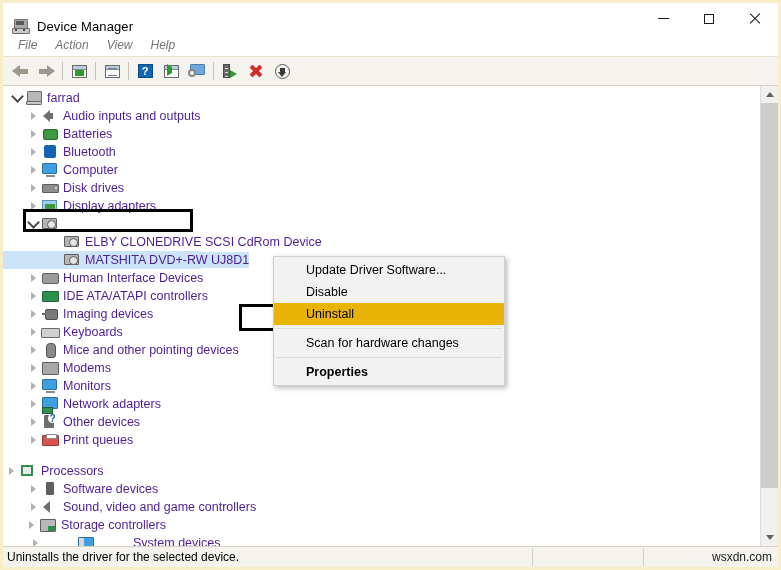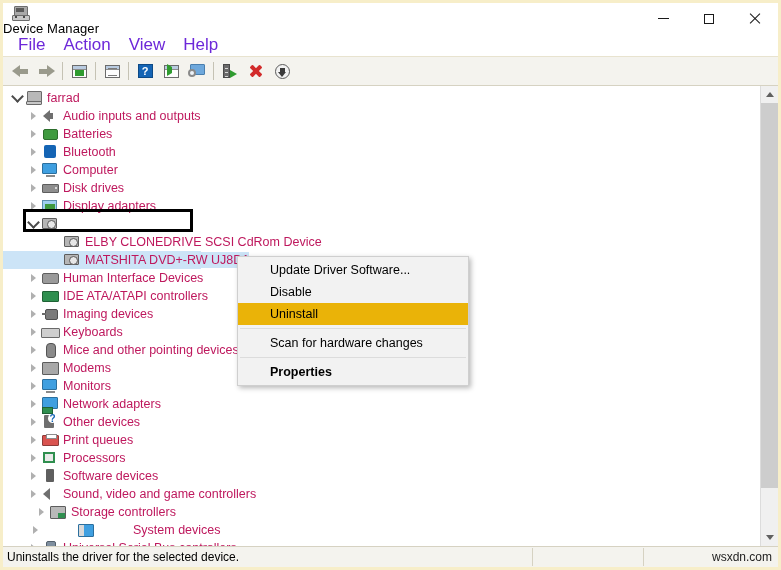--- a/index.html
+++ b/index.html
@@ -11,21 +11,21 @@
   .window{
     position:absolute;left:0;top:0;width:781px;height:570px;
     box-sizing:border-box;
     border:3px solid #f7eec9;
     background:#ffffff;
     display:flex;flex-direction:column;
   }
   
   .titlebar{
     height:31px;min-height:31px;background:#ffffff;
-    display:flex;align-items:flex-start;position:relative;flex-direction:column;
+    display:flex;align-items:flex-end;position:relative;
   }
   .title-icon{
     width:18px;height:18px;margin-left:8px;margin-right:8px;
     position:relative;flex:0 0 auto;
   }
   .ti-body{
     position:absolute;left:3px;top:3px;width:12px;height:9px;
     background:#a9a9a9;border:1px solid #6d6d6d;border-radius:1px;
   }
   .ti-screen{
@@ -49,21 +49,21 @@
     content:"";position:absolute;left:-1px;top:5px;width:14px;height:1px;background:#1a1a1a;
   }
   .wb-close:before{transform:rotate(45deg);}
   .wb-close:after{transform:rotate(-45deg);}
   
   .menubar{
     height:22px;min-height:22px;background:#ffffff;display:flex;align-items:center;
     padding-left:6px;border-bottom:1px solid #e8e3cf;
   }
   .menu-item{
-    padding:2px 9px;font-size:17px;color:#6d28d9;line-height:16px;cursor:default;
+    padding:2px 9px;font-size:12px;color:#737373;line-height:16px;cursor:default;font-style:italic;
   }
   
   .toolbar{
     height:28px;min-height:28px;background:#f4f3ee;
     display:flex;align-items:center;padding-left:4px;
     border-bottom:1px solid #d6d2c2;
   }
   .tb-btn{
     width:26px;height:24px;display:flex;align-items:center;justify-content:center;
     position:relative;
@@ -147,21 +147,21 @@
   }
   .chev-r{
     width:0;height:0;border-top:4px solid transparent;border-bottom:4px solid transparent;
     border-left:5px solid #b0b0b0;
   }
   .chev-d{
     width:7px;height:7px;border-left:2px solid #4a4a4a;border-bottom:2px solid #4a4a4a;
     transform:rotate(-45deg);margin-bottom:3px;
   }
   .row .dicon{width:18px;height:16px;flex:0 0 auto;margin-right:4px;position:relative;}
-  .row .label{font-size:12.5px;color:#be185d;line-height:16px;}
+  .row .label{font-size:12.5px;color:#4c1d95;line-height:16px;}
   .row.sel .label{background:#cce4f7;}
   .sel-bg{
     position:absolute;left:60px;top:0;height:18px;background:#cce4f7;z-index:0;
   }
   .row.sel .chev,.row.sel .dicon,.row.sel .label{position:relative;z-index:1;}
   
   .ic-pc{position:absolute;left:2px;top:1px;}
   .ic-box{
     width:13px;height:10px;background:#b8b8b8;border:1px solid #6a6a6a;border-radius:1px;
   }
@@ -297,20 +297,21 @@
   }
   .sb-up{width:0;height:0;border-left:4px solid transparent;border-right:4px solid transparent;border-bottom:5px solid #606060;}
   .sb-dn{width:0;height:0;border-left:4px solid transparent;border-right:4px solid transparent;border-top:5px solid #606060;}
   .sb-track{flex:1;width:17px;background:#f0f0f0;position:relative;}
   .sb-thumb{position:absolute;left:0;width:17px;background:#cdcdcd;}
   
   .ctxmenu{
     position:absolute;background:#f2f2f2;border:1px solid #cfcfcf;
     box-shadow:2px 2px 5px rgba(0,0,0,0.28);z-index:10;
     padding:2px 0;
+    margin-left:36px;
   }
   .ctx-item{
     height:22px;display:flex;align-items:center;padding-left:32px;padding-right:24px;
     font-size:12.5px;color:#000;white-space:nowrap;
   }
   .ctx-item.hl{background:#eab308;}
   .ctx-item.bold{font-weight:bold;}
   .ctx-sep{height:1px;background:#dcdcdc;margin:3px 2px 3px 2px;}
   
   .statusbar{
@@ -596,21 +597,21 @@
           </div>
           <div class="row" style="padding-left: 22px;">
             <div class="chev">
               <div class="chev-r"></div>
             </div>
             <div class="dicon">
               <div class="ic-print"></div>
             </div>
             <div class="label">Print queues</div>
           </div>
-          <div class="row" style="padding-left: 22px;">
+          <div class="row" style=" margin-top: 13px;">
             <div class="chev">
               <div class="chev-r"></div>
             </div>
             <div class="dicon">
               <div class="ic-proc"></div>
             </div>
             <div class="label">Processors</div>
           </div>
           <div class="row" style="padding-left: 22px;">
             <div class="chev">
@@ -623,21 +624,21 @@
           </div>
           <div class="row" style="padding-left: 22px;">
             <div class="chev">
               <div class="chev-r"></div>
             </div>
             <div class="dicon">
               <div class="ic-sound"></div>
             </div>
             <div class="label">Sound, video and game controllers</div>
           </div>
-          <div class="row" style="padding-left: 30px;">
+          <div class="row" style="padding-left: 20px;">
             <div class="chev">
               <div class="chev-r"></div>
             </div>
             <div class="dicon">
               <div class="ic-storage"></div>
             </div>
             <div class="label">Storage controllers</div>
           </div>
           <div class="row" style="padding-left: 24px; gap: 34px;">
             <div class="chev">

